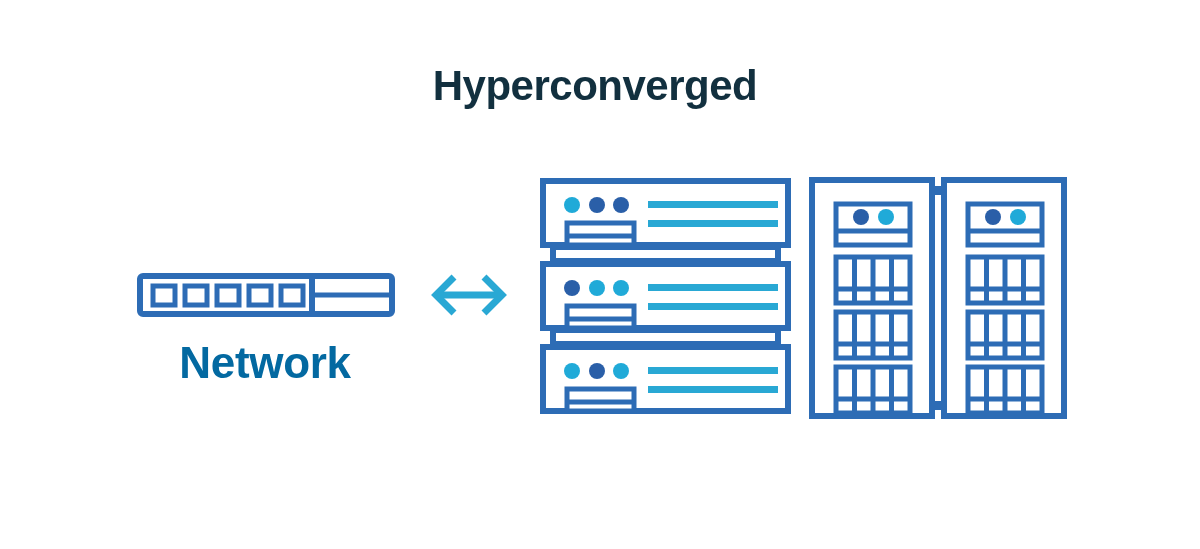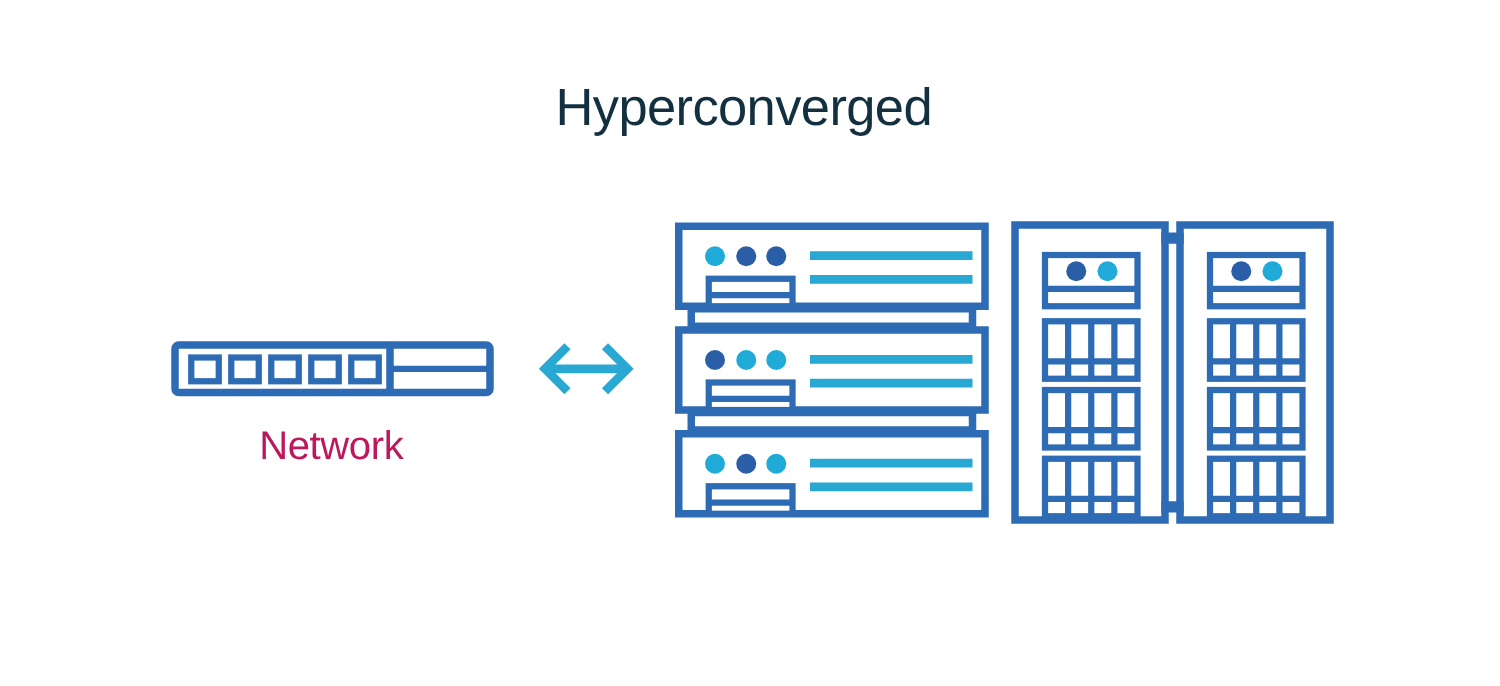--- a/index.html
+++ b/index.html
@@ -19,35 +19,35 @@
     position: absolute;
     inset: 0;
   }
   .title {
     position: absolute;
     left: 0;
     top: 62px;
     width: 1190px;
     text-align: center;
     font-size: 42px;
-    font-weight: normal;
+    font-weight: bold;
     letter-spacing: -0.5px;
     color: #12303f;
     white-space: nowrap;
   }
   .net-label {
     position: absolute;
     left: 135px;
     top: 338px;
     width: 260px;
     text-align: center;
-    font-size: 32px;
-    font-weight: normal;
+    font-size: 44px;
+    font-weight: bold;
     letter-spacing: -0.3px;
-    color: #be185d;
+    color: #0369a1;
     white-space: nowrap;
   }
   .combo-label {
     position: absolute;
     left: 440px;
     top: 437px;
     width: 720px;
     text-align: center;
     font-size: 32px;
     font-weight: bold;

